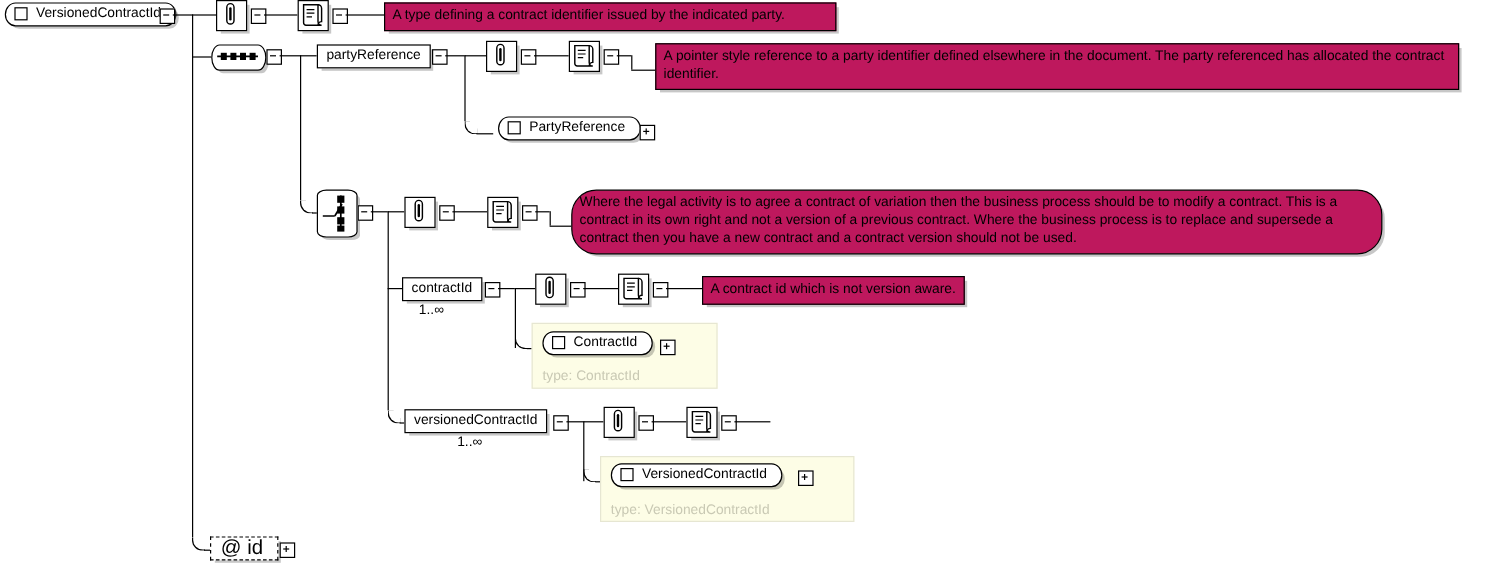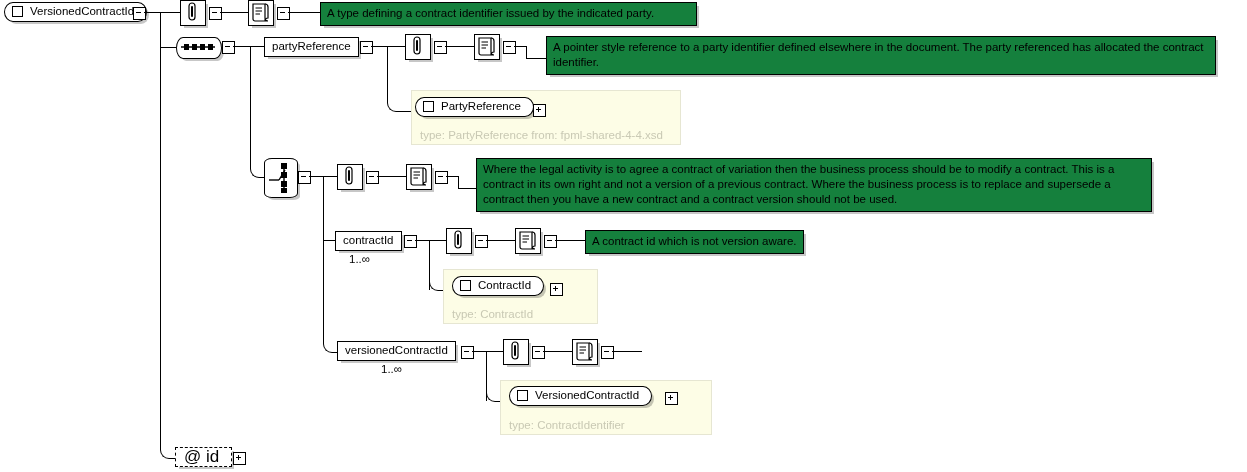--- a/index.html
+++ b/index.html
@@ -43,21 +43,21 @@
     white-space: nowrap;
     font-size: 11.5px;
     line-height: 13px;
     box-shadow: 3px 3px 0 -1px rgba(0,0,0,0.22);
   }
 
   
   .docbox {
     position: absolute;
     border: 1px solid #000000;
-    background: #15803d;
+    background: #be185d;
     padding: 3px 6px 4px 6px;
     font-size: 11.5px;
     line-height: 15px;
     box-shadow: 3px 3px 0 -1px rgba(0,0,0,0.22);
   }
 
   
   .octbox {
     position: absolute;
     display: flex;
@@ -255,23 +255,20 @@
   </div>
   <div class="toggle" style="left:503px; top:41px;"></div>
   <div class="hline" style="left:514px; top:46px; width:12px;"></div>
   <div class="vline" style="left:526px; top:46px; height:12px;"></div>
   <div class="hline" style="left:526px; top:58px; width:20px;"></div>
 
   <div class="docbox" style="left:546px; top:36px; width:656px;">
     <span>A pointer style reference to a party identifier defined elsewhere in the document. The party referenced has allocated the contract identifier.</span>
   </div>
 
-  <div class="typepanel" style="left:411px; top:90px; width:268px; height:53px;">
-    <span class="typelabel">type: PartyReference from: fpml-shared-4-4.xsd</span>
-  </div>
   <div class="octbox" style="left:415px; top:97px;">
     <span class="sq"></span>
     <span>PartyReference</span>
   </div>
   <div class="toggle plus" style="left:533px; top:104px;"></div>
 
   <div class="choicenode" style="left:264px; top:158px;">
     <svg width="30" height="36" viewBox="0 0 30 36">
       <line x1="4" y1="21" x2="14" y2="21" stroke="#000000" stroke-width="1.4"></line>
       <line x1="14" y1="21" x2="20" y2="11" stroke="#000000" stroke-width="1.4"></line>
@@ -307,21 +304,21 @@
       <line x1="6.5" y1="7" x2="13" y2="7" stroke="#000000" stroke-width="1"></line>
       <line x1="6.5" y1="10" x2="13" y2="10" stroke="#000000" stroke-width="1"></line>
       <line x1="6.5" y1="13" x2="11" y2="13" stroke="#000000" stroke-width="1"></line>
     </svg>
   </div>
   <div class="toggle" style="left:435px; top:171px;"></div>
   <div class="hline" style="left:446px; top:176px; width:12px;"></div>
   <div class="vline" style="left:458px; top:176px; height:12px;"></div>
   <div class="hline" style="left:458px; top:188px; width:18px;"></div>
 
-  <div class="docbox" style="left:476px; top:158px; width:662px;">
+  <div class="docbox" style="left:476px; top:158px; width:662px;border-radius:21px;">
     <span>Where the legal activity is to agree a contract of variation then the business process should be to modify a contract. This is a contract in its own right and not a version of a previous contract. Where the business process is to replace and supersede a contract then you have a new contract and a contract version should not be used.</span>
   </div>
 
   <div class="namebox" style="left:335px; top:231px;">
     <span>contractId</span>
   </div>
   <div class="card" style="left:349px; top:253px;">1..∞</div>
   <div class="toggle" style="left:404px; top:235px;"></div>
 
   <div class="hline" style="left:415px; top:240px; width:14px;"></div>
@@ -392,21 +389,21 @@
       <line x1="6.5" y1="7" x2="13" y2="7" stroke="#000000" stroke-width="1"></line>
       <line x1="6.5" y1="10" x2="13" y2="10" stroke="#000000" stroke-width="1"></line>
       <line x1="6.5" y1="13" x2="11" y2="13" stroke="#000000" stroke-width="1"></line>
     </svg>
   </div>
   <div class="toggle" style="left:601px; top:346px;"></div>
   <div class="hline" style="left:612px; top:351px; width:30px;"></div>
 
 
   <div class="typepanel" style="left:500px; top:380px; width:210px; height:53px;">
-    <span class="typelabel">type: ContractIdentifier</span>
+    <span class="typelabel">type: VersionedContractId</span>
   </div>
   <div class="octbox" style="left:509px; top:386px;">
     <span class="sq"></span>
     <span>VersionedContractId</span>
   </div>
   <div class="toggle plus" style="left:665px; top:392px;"></div>
 
   <div class="elbow" style="left:160px; top:448px;"></div>
   <div class="hline" style="left:170px; top:458px; width:5px;"></div>
   <div class="attrbox" style="left:175px; top:447px;">

